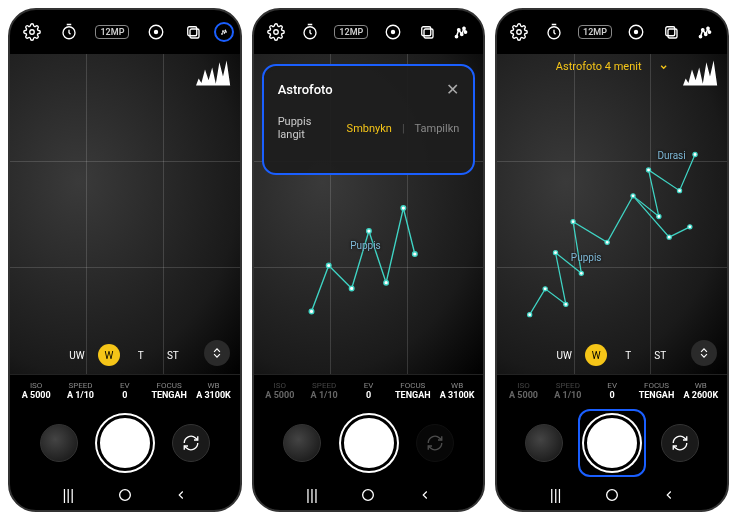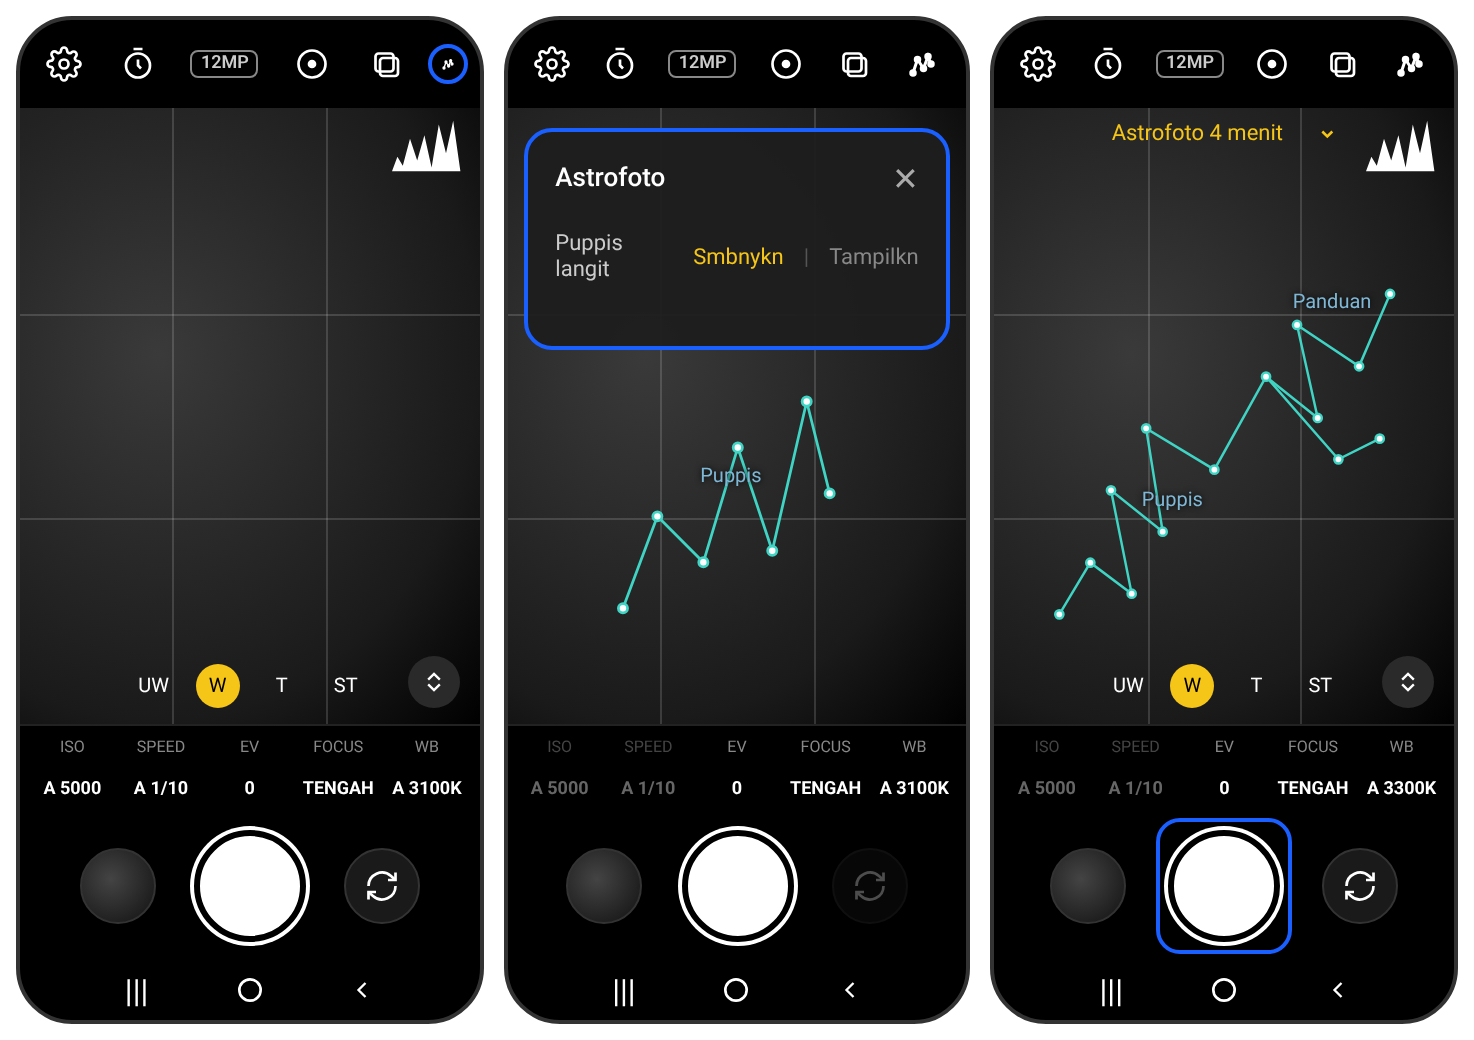--- a/index.html
+++ b/index.html
@@ -136,21 +136,21 @@
     justify-content: space-around;
     padding: 6px 4px;
     border-top: 1px solid #222;
   }
   .setting {
     text-align: center;
     color: #fff;
     flex:1;
   }
   .setting.dim { color: #666; }
-  .setting-label { font-size: 8px; color: #888; margin-bottom: 12px; }
+  .setting-label { font-size: 8px; color: #888; margin-bottom: 0; }
   .setting.dim .setting-label { color: #444; }
   .setting-value { font-size: 9px; font-weight: 700; }
   .shutter-row {
     display: flex;
     justify-content: space-around;
     align-items: center;
     padding: 10px 20px;
     height: 74px;
   }
   .gallery-thumb {
@@ -536,21 +536,21 @@
         <circle cx="62" cy="80" r="2" fill="#fff"></circle>
         <circle cx="95" cy="100" r="2" fill="#fff"></circle>
         <circle cx="120" cy="55" r="2" fill="#fff"></circle>
         <circle cx="145" cy="75" r="2" fill="#fff"></circle>
         <circle cx="135" cy="30" r="2" fill="#fff"></circle>
         <circle cx="165" cy="50" r="2" fill="#fff"></circle>
         <circle cx="180" cy="15" r="2" fill="#fff"></circle>
         <circle cx="155" cy="95" r="2" fill="#fff"></circle>
         <circle cx="175" cy="85" r="2" fill="#fff"></circle>
     </svg>
-    <div class="const-label" style="right:18%; top:30%;">Panduan</div>
+    <div class="const-label" style="right:18%; top:30%;">Durasi</div>
     <div class="const-label" style="left:32%; top:62%;">Puppis</div>
     <div class="zoom-row">
       <div class="zoom-item">UW</div>
       <div class="zoom-item active">W</div>
       <div class="zoom-item">T</div>
       <div class="zoom-item">ST</div>
     </div>
     <div class="swap-btn">
         <svg width="14" height="14" viewBox="0 0 24 24" fill="none" stroke="currentColor" stroke-width="2">
           <path d="M7 10l5-5 5 5M7 14l5 5 5-5"></path>
@@ -569,21 +569,21 @@
     <div class="setting">
         <div class="setting-label">EV</div>
         <div class="setting-value">0</div>
       </div>
     <div class="setting">
         <div class="setting-label">FOCUS</div>
         <div class="setting-value">TENGAH</div>
       </div>
     <div class="setting">
         <div class="setting-label">WB</div>
-        <div class="setting-value">A 3300K</div>
+        <div class="setting-value">A 2600K</div>
       </div>
   </div>
   <div class="shutter-row">
     <div class="gallery-thumb"></div>
     <div class="highlight-rect shutter-highlight">
       <div class="shutter"></div>
     </div>
     <div class="flip-cam">
         <svg width="18" height="18" viewBox="0 0 24 24" fill="none" stroke="currentColor" stroke-width="1.8">
           <path d="M3 12a9 9 0 0 1 15-6.7L21 8M21 12a9 9 0 0 1-15 6.7L3 16"></path>

